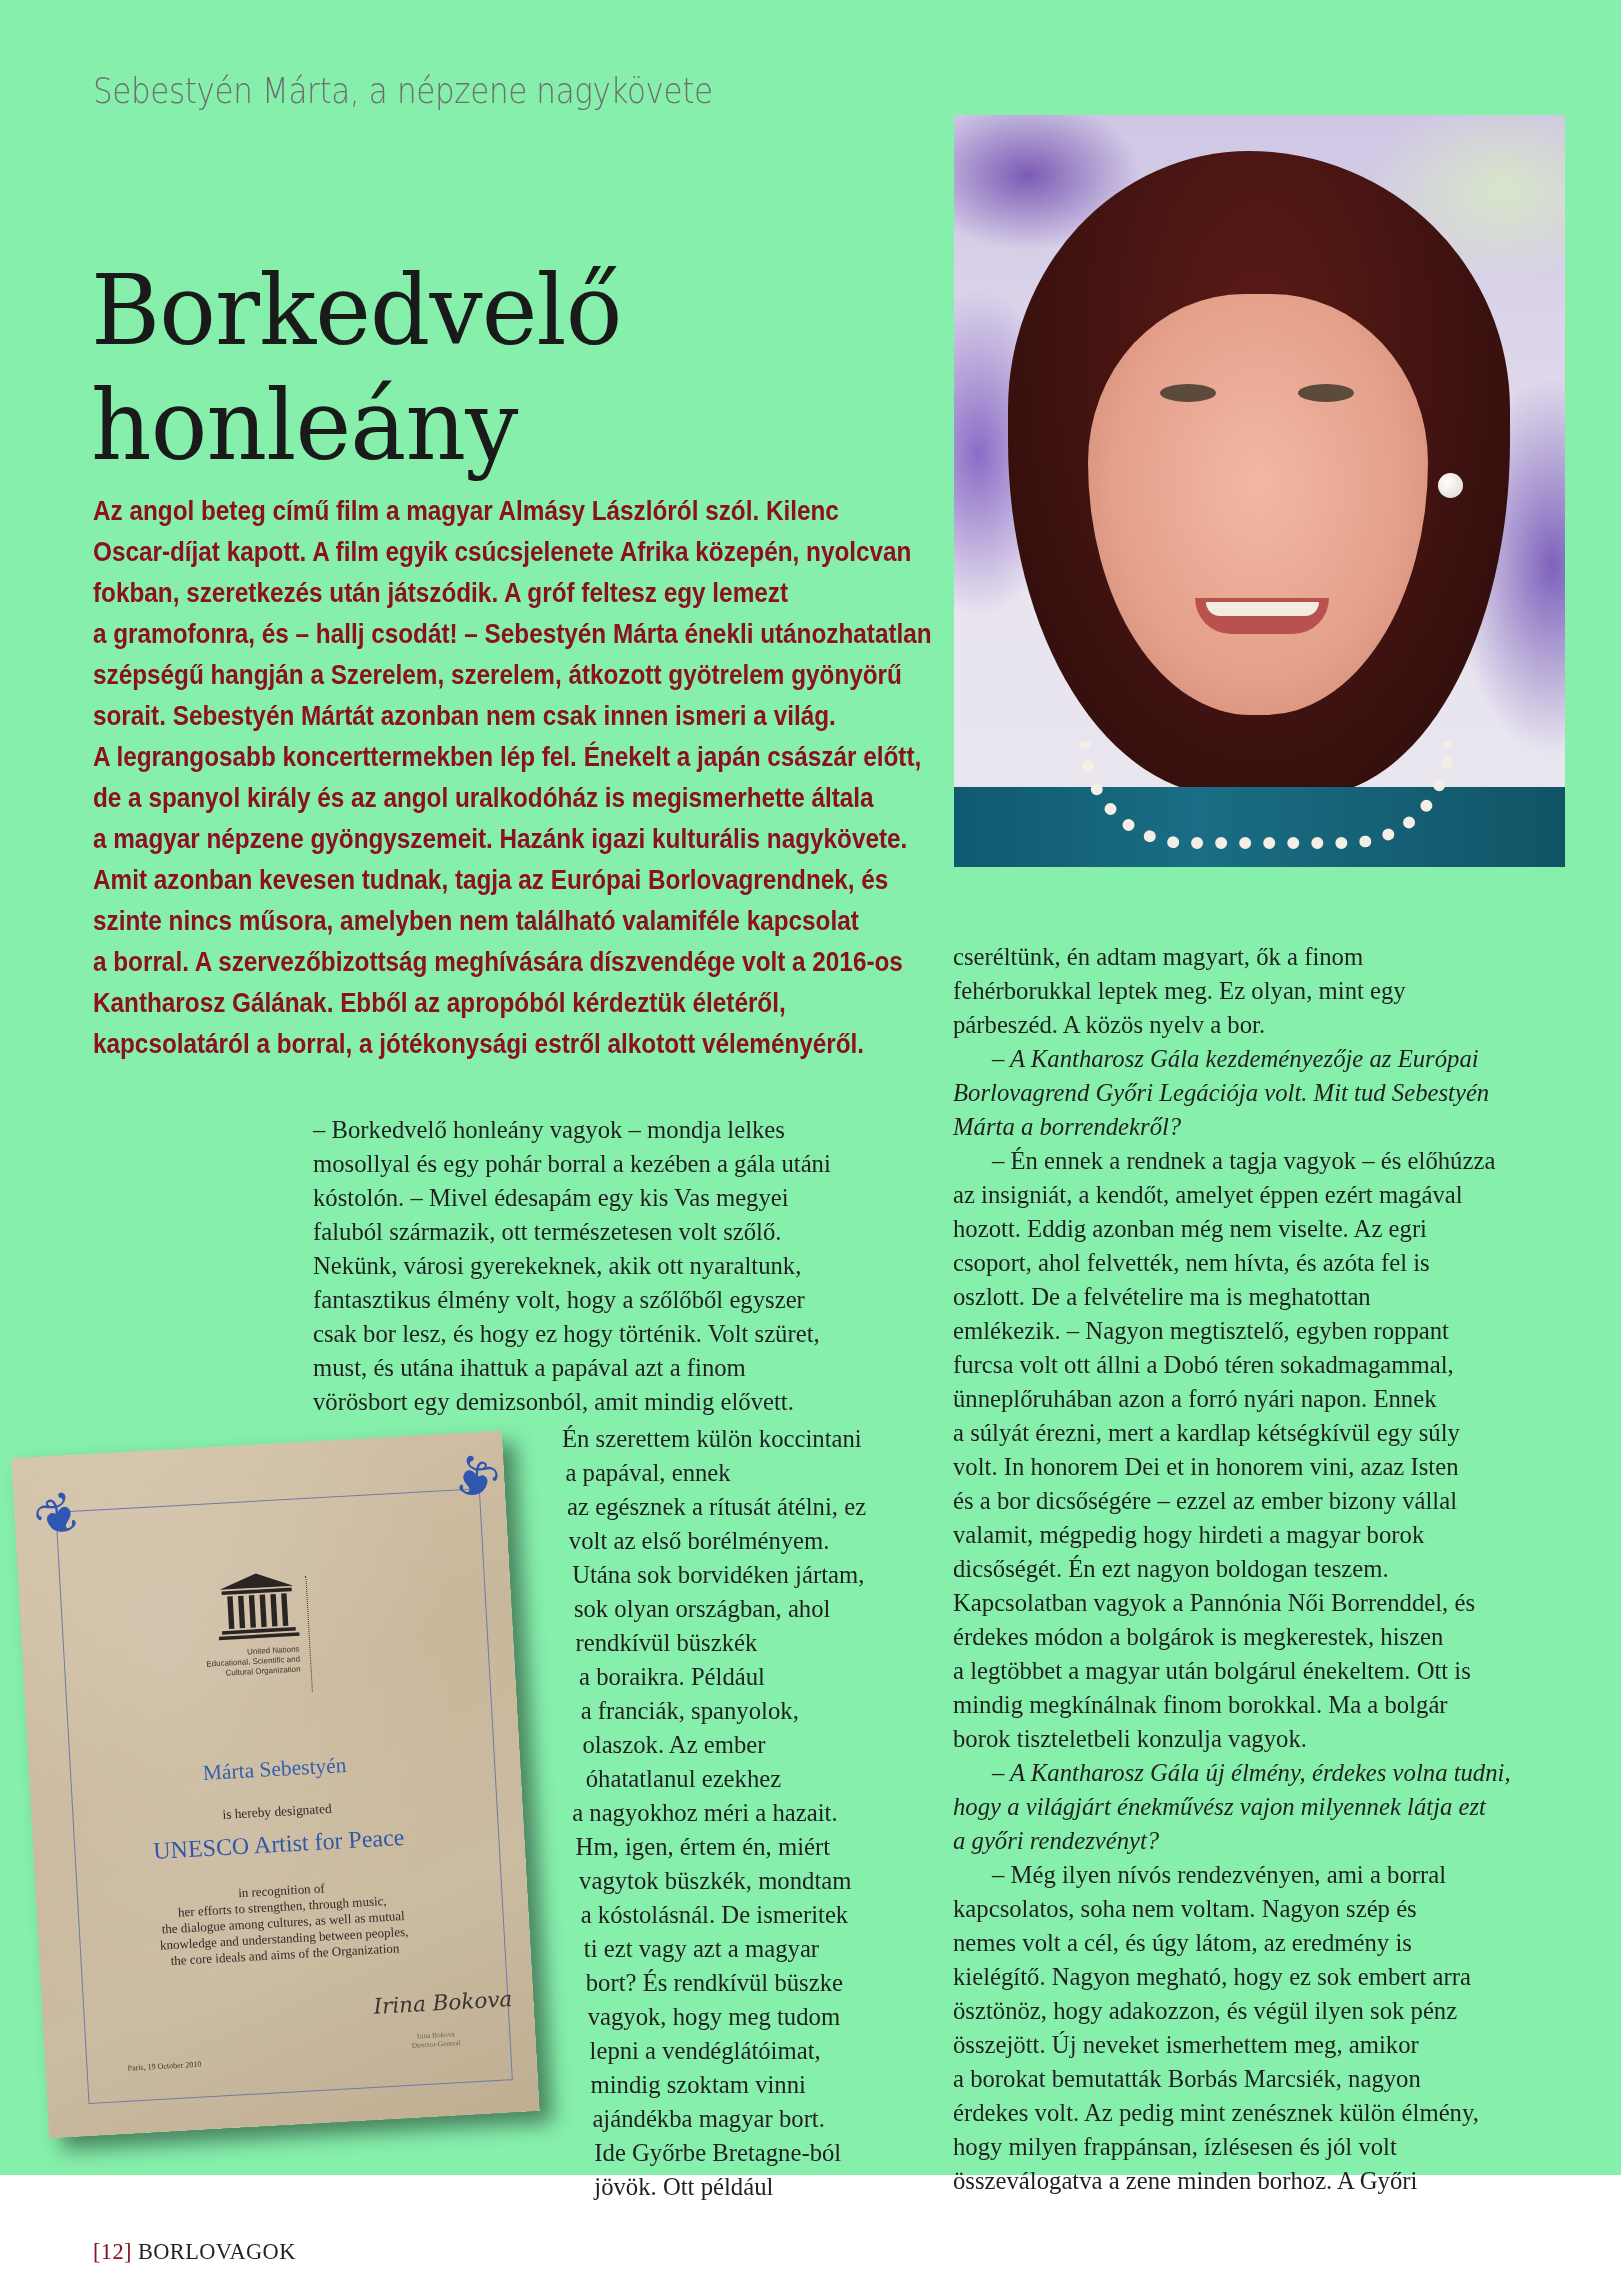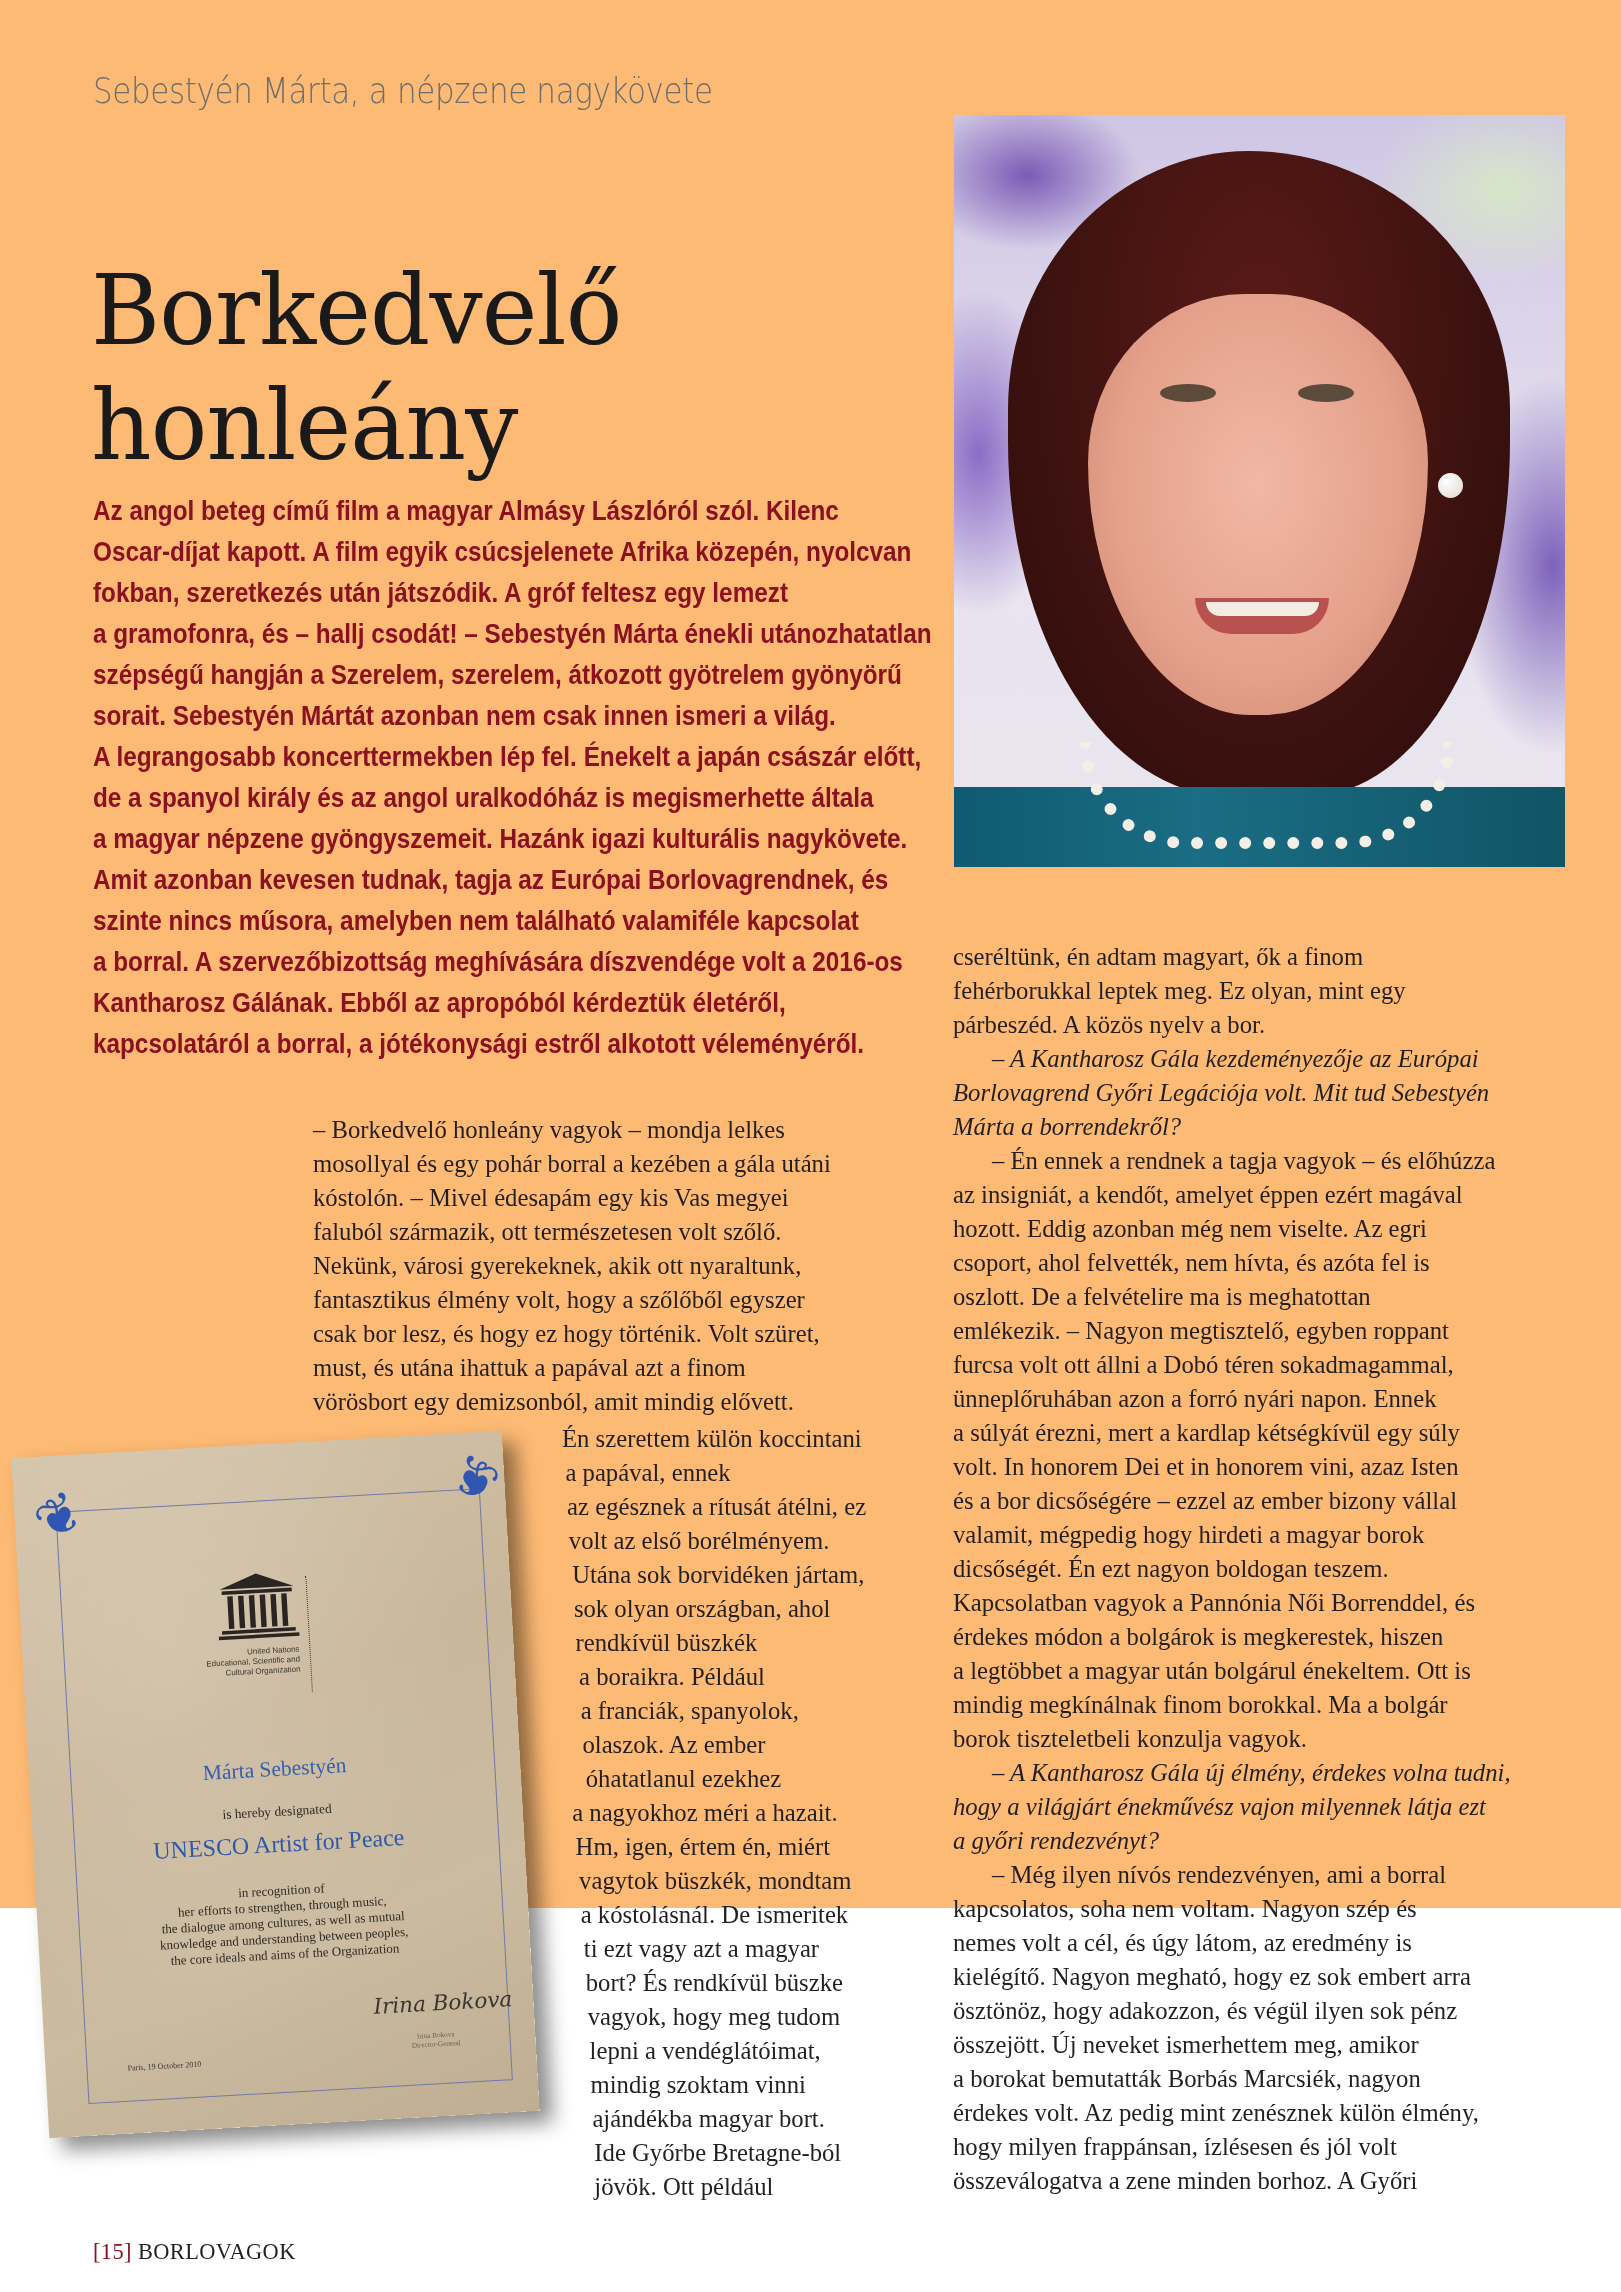--- a/index.html
+++ b/index.html
@@ -1,17 +1,17 @@
 <!DOCTYPE html>
 <html style="font-size:14.3px"><head>
 <meta charset="utf-8">
 <style>
   html, body { margin: 0; padding: 0; background: #ffffff; }
   body { width: 1621px; height: 2293px; position: relative; overflow: hidden; }
-  .page { position: absolute; left: 0; top: 0; width: 1621px; height: 1908px; background: #fdba74; text-decoration: underline; }
+  .page { position: absolute; left: 0; top: 0; width: 1621px; height: 2175px; background: #86efac; text-decoration: underline; }
 
   .kicker {
     position: absolute; left: 93px; top: 70px;
     font-family: "DejaVu Sans", sans-serif; font-weight: 200;
     font-size: 36px; color: #6e6e6e; letter-spacing: -0.4px;
     transform: scaleX(0.86); transform-origin: left top;
     white-space: nowrap;
   }
   .title {
     position: absolute; left: 91px; top: 188px;
@@ -279,17 +279,17 @@
       </div>
     <div class="cert-sig">Irina Bokova</div>
     <div class="cert-signame" id="certSigner">
         <div>Irina Bokova</div>
         <div>Director-General</div>
       </div>
     <div class="cert-date">Paris, 19 October 2010</div>
   </div>
 
   <div class="footer">
-    <span class="num">[15]</span>
+    <span class="num">[12]</span>
     <span>BORLOVAGOK</span>
   </div>
 </div>
 
 
 </body></html>

